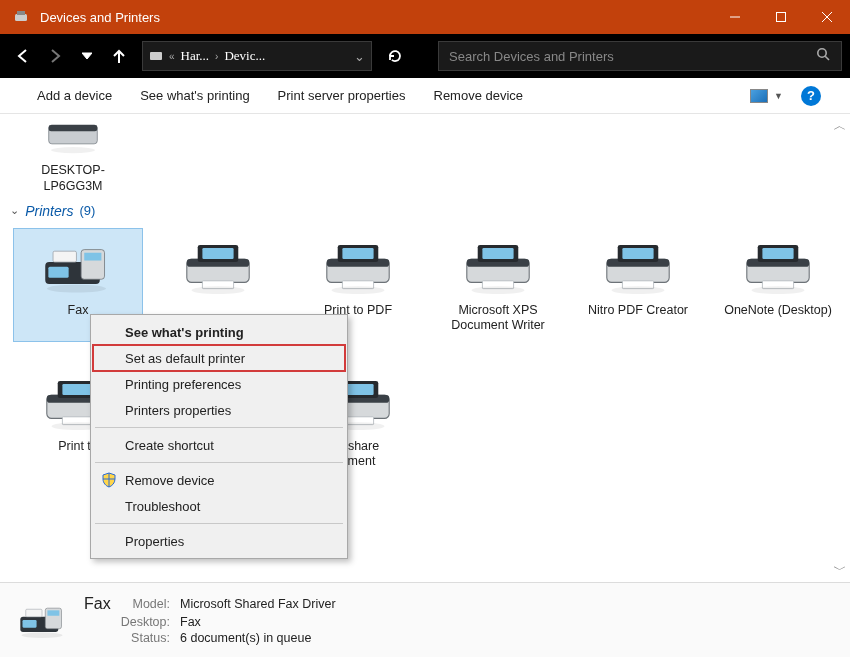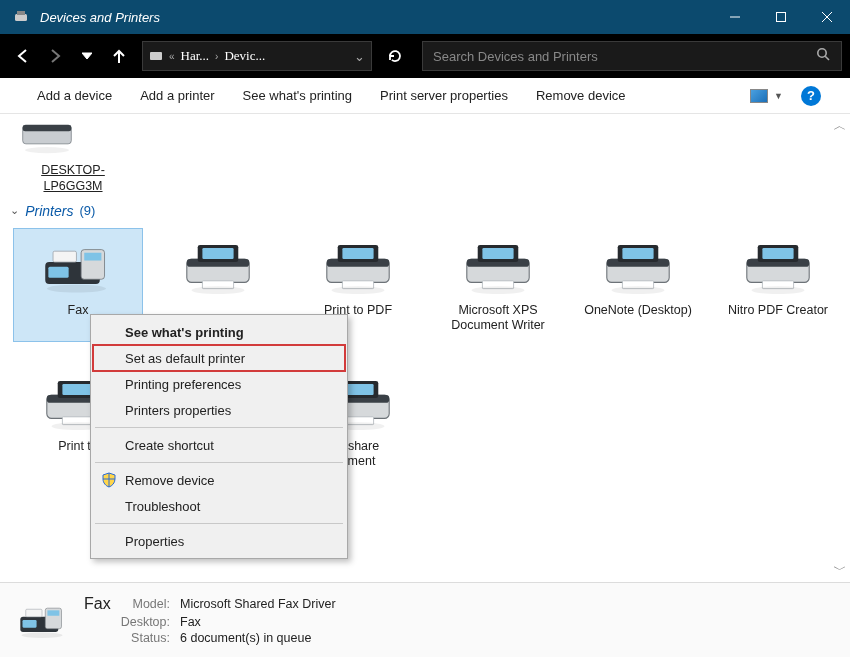--- a/index.html
+++ b/index.html
@@ -1,52 +1,52 @@
 <!DOCTYPE html>
 <html><head>
 <meta charset="utf-8">
 <style>
 * { box-sizing: border-box; margin: 0; padding: 0; font-family: "Segoe UI", Tahoma, sans-serif; }
 body { width: 850px; height: 657px; background: #fff; overflow: hidden; font-size: 13px; color: #222; }
 
 
-.titlebar { height: 34px; background: #0c4a6e; color: #fff; display: flex; align-items: center; font-style: italic; }
+.titlebar { height: 34px; background: #c2410c; color: #fff; display: flex; align-items: center; }
 .titlebar .ticon { width: 18px; height: 18px; margin: 0 10px 0 12px; display:inline-flex; align-items:center; justify-content:center; }
 .titlebar .title { flex: 1; font-size: 13px; }
 .titlebar .winbtn { width: 46px; height: 34px; display:flex; align-items:center; justify-content:center; }
 .titlebar .winbtn svg { stroke:#fff; stroke-width:1; }
 
 
 .navbar { height: 44px; background: #000; color:#fff; display:flex; align-items:center; padding:0 8px; gap:2px; }
 .navbtn { width:30px; height:30px; display:flex; align-items:center; justify-content:center; }
 .navbtn svg { stroke:#fff; }
 .navbtn.disabled svg { stroke:#777; }
 .addr { flex: 0 0 230px; height:30px; display:flex; align-items:center; border:1px solid #3a3a3a; background:#1a1a1a; padding:0 6px; gap:6px; margin-left:6px;}
 .addr .crumb { color:#fff; font-size:13px; white-space:nowrap;font-family:Liberation Serif, serif; }
 .addr .sep { color:#aaa; font-size:10px; }
 .addr .dd { margin-left:auto; color:#aaa; }
 .refresh { width:34px; height:30px; display:flex; align-items:center; justify-content:center; margin-left:4px;}
-.search { flex:1; height:30px; border:1px solid #3a3a3a; background:#1a1a1a; display:flex; align-items:center; padding:6px 10px; margin-left:8px; }
+.search { flex:1; height:30px; border:1px solid #3a3a3a; background:#1a1a1a; display:flex; align-items:center; padding:6px 10px; margin-left:24px; }
 .search .ph { color:#888; flex:1; }
 .search .sicon svg { stroke:#aaa; }
 
 
 .toolbar { height:36px; background:#fff; border-bottom:1px solid #e5e5e5; display:flex; align-items:center; padding:0 23px; gap:0;}
 .tbtn { padding:6px 14px; font-size:13px; color:#222; white-space:nowrap;}
 .tool-spacer { flex:1; }
 .viewbtn { display:flex; align-items:center; gap:6px; padding:4px 6px; }
 .viewbtn .swatch { width:18px; height:14px; background:linear-gradient(135deg,#4aa0e0,#1b6fb8); border:1px solid #888;}
 .helpbtn { width:20px; height:20px; border-radius:50%; background:#0078d7; color:#fff; font-size:13px; font-weight:bold; display:flex; align-items:center; justify-content:center; margin-left:12px; margin-right:6px;}
 
 
 .content { position:relative; height:calc(657px - 34px - 44px - 36px - 75px); overflow:hidden; background:#fff; }
 .scrollup, .scrolldown { position:absolute; right:2px; width:16px; height:16px; display:flex; align-items:center; justify-content:center; color:#888;}
 .scrollup { top:4px; } .scrolldown { bottom:4px; }
 
-.devblock { display:flex; flex-direction:column; width:110px; padding-top:0; margin-left:18px;text-decoration:underline;}
+.devblock { display:flex; flex-direction:column; align-items:center; width:110px; padding-top:0; margin-left:18px;}
 .devlabel { text-align:center; font-size:12.5px; color:#222; line-height:1.3; margin-top:4px;}
 
 .grouphdr { display:flex; align-items:center; gap:6px; padding:8px 10px 4px 10px; color:#0a5aa8;}
 .grouphdr .chev { font-size:11px; color:#555;}
 .grouphdr .gname { font-size:14px;font-style:italic;}
 .grouphdr .gcount { color:#0a5aa8;}
 
 .grid { display:flex; flex-wrap:wrap; padding:6px 6px 0 14px; gap:0 12px;}
 .item { width:128px; display:flex; flex-direction:column; align-items:center; padding:6px 2px; }
 .item .ilabel { text-align:center; font-size:12.5px; line-height:1.25; margin-top:6px; min-height:32px;}
@@ -170,21 +170,20 @@
     <span class="ph">Search Devices and Printers</span>
     <span class="sicon"><svg width="15" height="15" fill="none" stroke-width="1.6">
           <circle cx="6" cy="6" r="4.2"></circle>
           <line x1="9.2" y1="9.2" x2="13" y2="13"></line>
         </svg></span>
   </div>
 </div>
 
 <div class="toolbar">
   <div class="tbtn">Add a device</div>
-  <div class="tbtn">Add a printer</div>
   <div class="tbtn">See what's printing</div>
   <div class="tbtn">Print server properties</div>
   <div class="tbtn">Remove device</div>
   <div class="tool-spacer"></div>
   <div class="viewbtn">
     <span class="swatch"></span>
     <span style="font-size:9px;color:#555">▼</span>
   </div>
   <div class="helpbtn">?</div>
 </div>
@@ -227,27 +226,27 @@
       <div class="item">
         <svg class="printer-svg" viewBox="0 0 100 78">
           <use href="#printer-glyph"></use>
         </svg>
         <div class="ilabel">Microsoft XPS Document Writer</div>
       </div>
       <div class="item">
         <svg class="printer-svg" viewBox="0 0 100 78">
           <use href="#printer-glyph"></use>
         </svg>
+        <div class="ilabel">Nitro PDF Creator</div>
+      </div>
+      <div class="item">
+        <svg class="printer-svg" viewBox="0 0 100 78">
+          <use href="#printer-glyph"></use>
+        </svg>
         <div class="ilabel">OneNote (Desktop)</div>
-      </div>
-      <div class="item">
-        <svg class="printer-svg" viewBox="0 0 100 78">
-          <use href="#printer-glyph"></use>
-        </svg>
-        <div class="ilabel">Nitro PDF Creator</div>
       </div>
     </div>
   <div class="grid row2" id="row2">
       <div class="item">
         <svg class="printer-svg" viewBox="0 0 100 78">
           <use href="#printer-glyph"></use>
         </svg>
         <div class="ilabel">Print to</div>
       </div>
       <div class="item">

